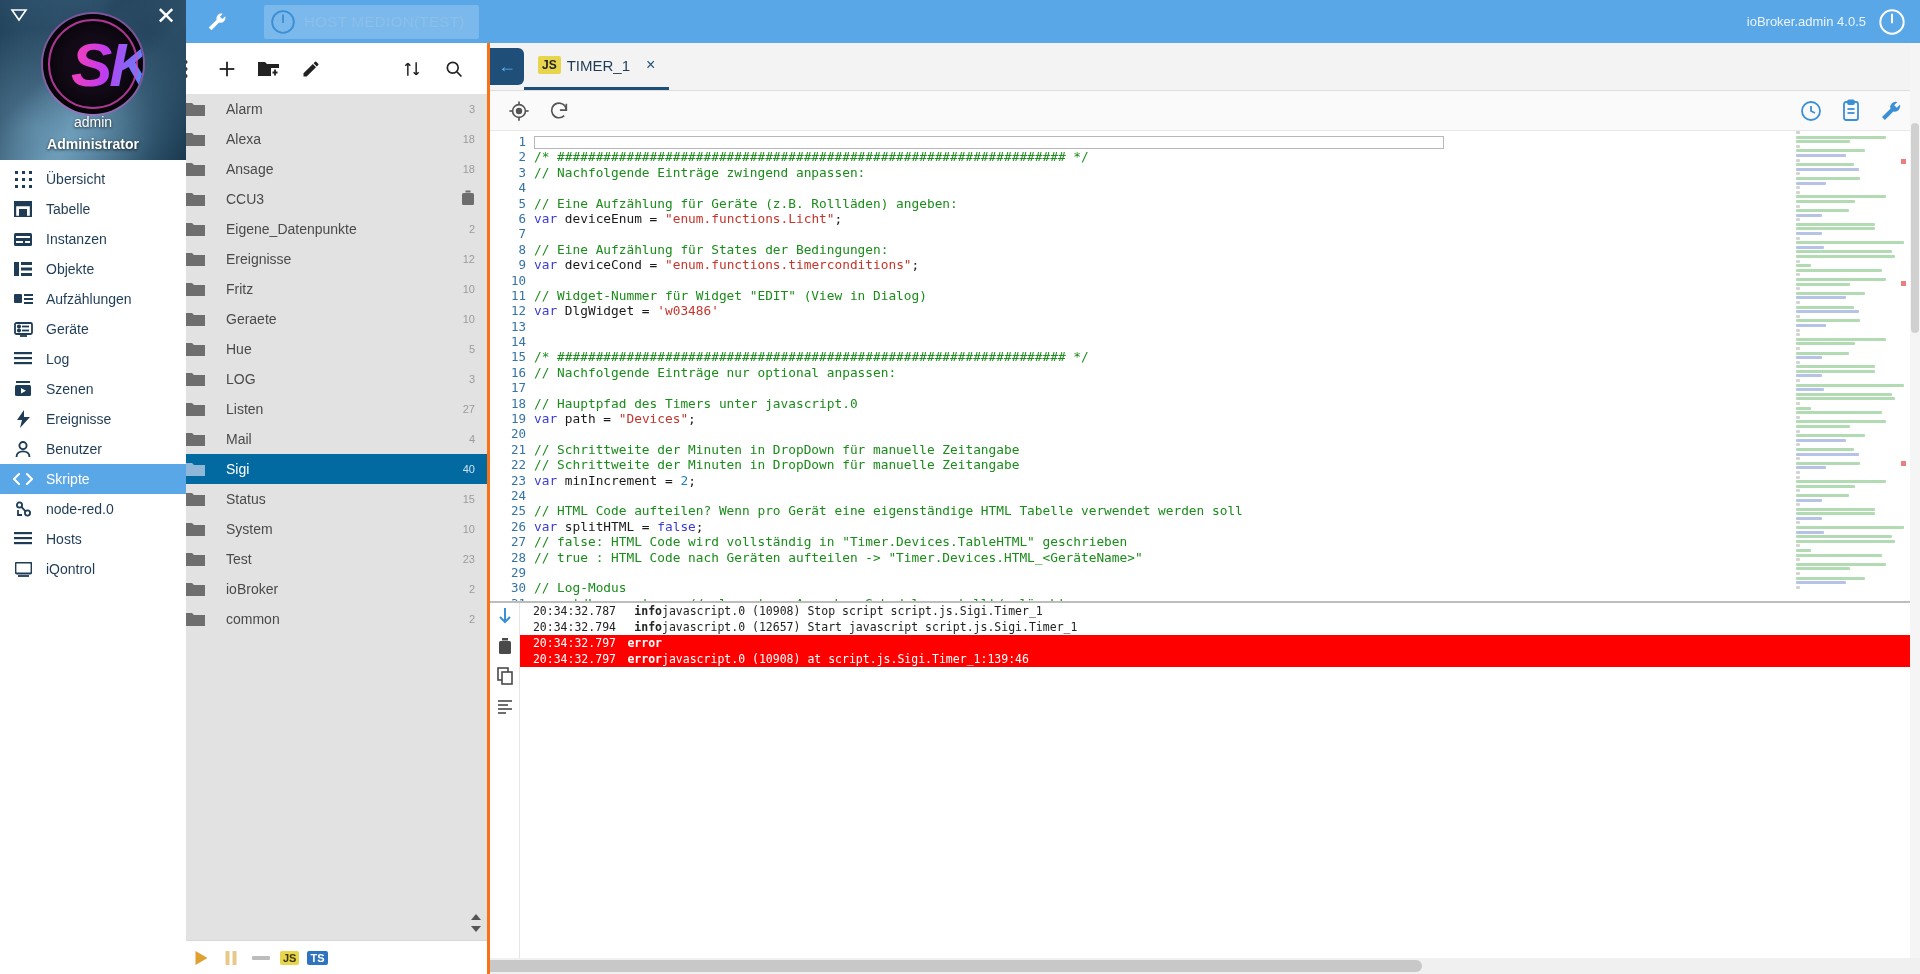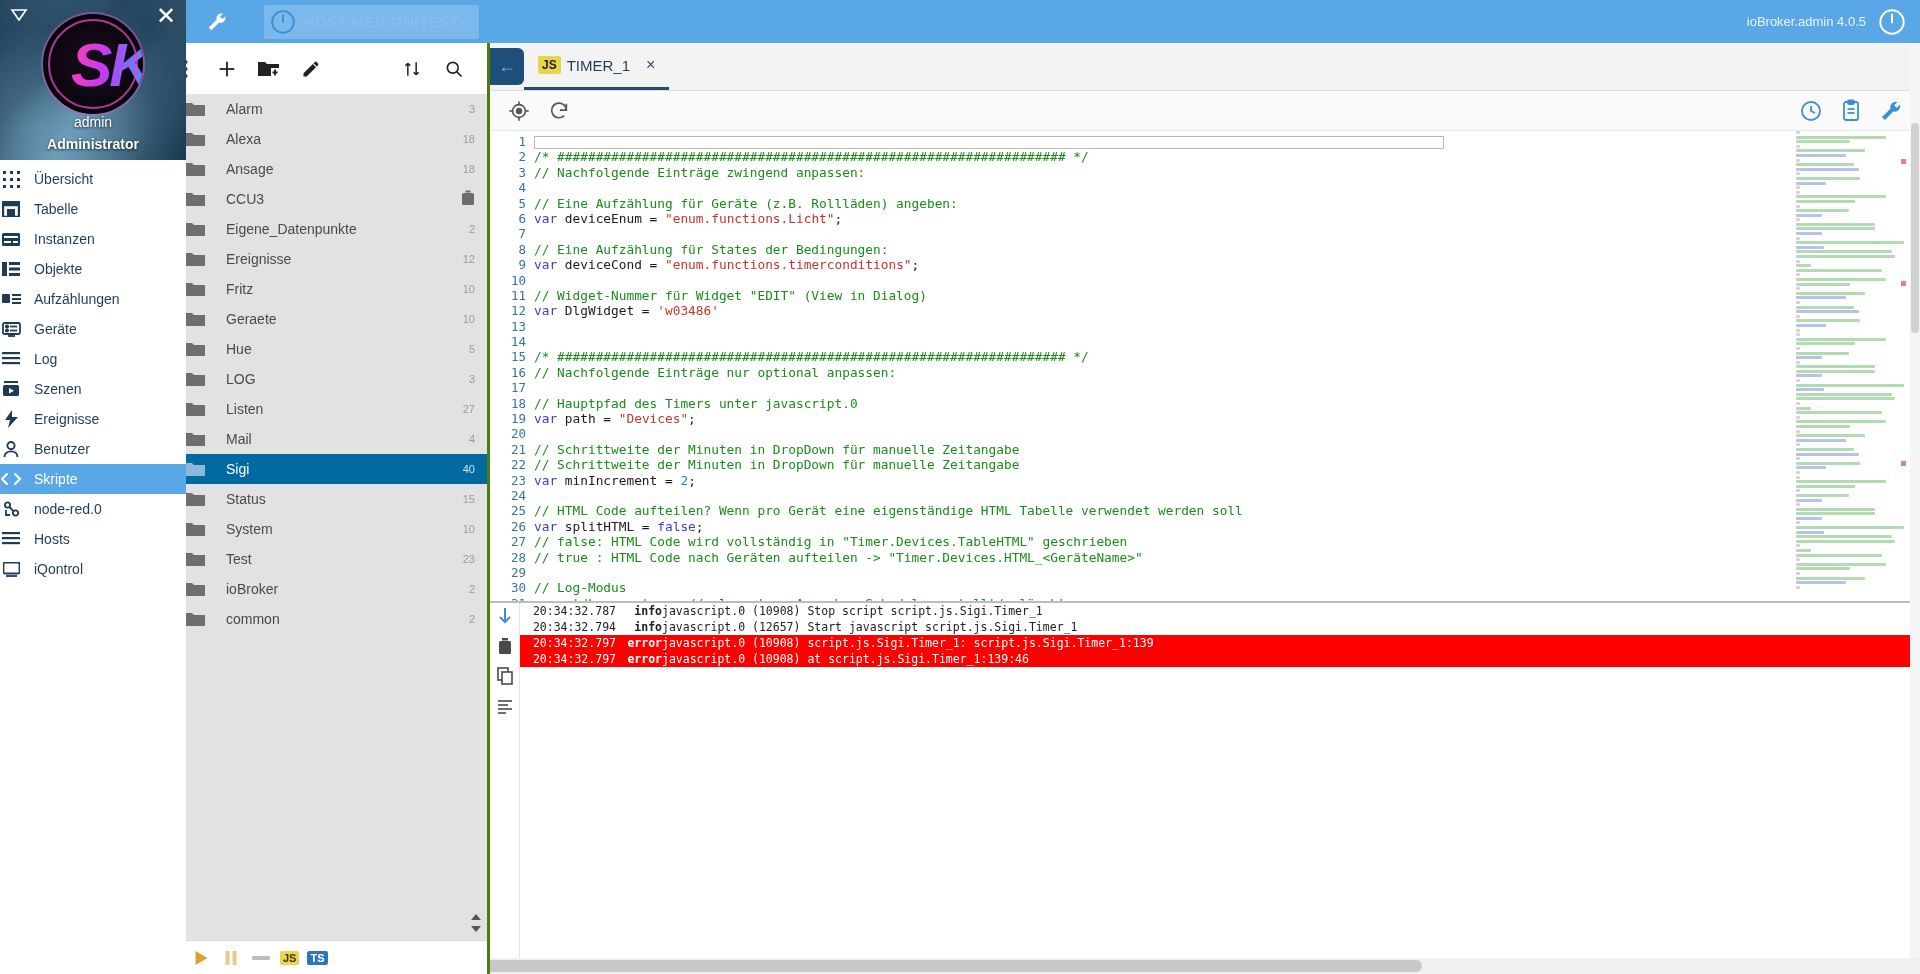--- a/index.html
+++ b/index.html
@@ -69,30 +69,30 @@
   .prof-name {
     position: absolute; left: 0; right: 0; bottom: 30px; text-align: center;
     color: #fff; font-size: 14px; z-index: 3; text-shadow: 0 1px 3px rgba(0,0,0,.8);
   }
   .prof-role {
     position: absolute; left: 0; right: 0; bottom: 8px; text-align: center;
     color: #fff; font-size: 14px; font-weight: 700; z-index: 3; text-shadow: 0 1px 3px rgba(0,0,0,.8);
   }
   .nav { padding-top: 4px; }
   .nav-item {
-    display: flex; align-items: center; height: 30px; gap: 12px;
+    display: flex; align-items: center; height: 30px; padding-left: 12px; gap: 12px;
     color: #1f3c57; font-size: 14px; cursor: pointer;
   }
   .nav-item.active { background: #5aa7e8; color: #fff; }
   .nav-ico { width: 22px; height: 20px; display: flex; align-items: center; justify-content: center; flex: 0 0 22px; }
 
   
   .tree-panel {
     position: absolute; left: 152px; top: 43px; width: 338px; height: 931px;
-    background: #e2e2e2; border-right: 3px solid #4d7c0f; z-index: 4;
+    background: #e2e2e2; border-right: 3px solid #f97316; z-index: 4;
   }
   .tree-toolbar {
     height: 51px; background: #fff; display: flex; align-items: center; padding: 0 14px;
     gap: 4px;
   }
   .tb-btn { width: 38px; height: 38px; display: flex; align-items: center; justify-content: center; color: #222; cursor: pointer; }
   .tb-spacer { flex: 1; }
   .tree-list { height: 700px; overflow: hidden; }
   .tree-row {
     display: flex; align-items: center; height: 30px; padding-right: 12px; cursor: pointer;
@@ -883,21 +883,20 @@
           <span class="log-msg">javascript.0 (10908) Stop script script.js.Sigi.Timer_1</span>
         </div>
         <div class="log-row">
           <span class="log-ts">20:34:32.794</span>
           <span class="log-sev">info</span>
           <span class="log-msg">javascript.0 (12657) Start javascript script.js.Sigi.Timer_1</span>
         </div>
         <div class="log-row err">
           <span class="log-ts">20:34:32.797</span>
           <span class="log-sev">error</span>
-          <span class="log-msg">javascript.0 (10908) script.js.Sigi.Timer_1: script.js.Sigi.Timer_1:139</span>
         </div>
         <div class="log-row err">
           <span class="log-ts">20:34:32.797</span>
           <span class="log-sev">error</span>
           <span class="log-msg">javascript.0 (10908) at script.js.Sigi.Timer_1:139:46</span>
         </div>
       </div>
   </div>
 
   <div class="vscroll-right">

